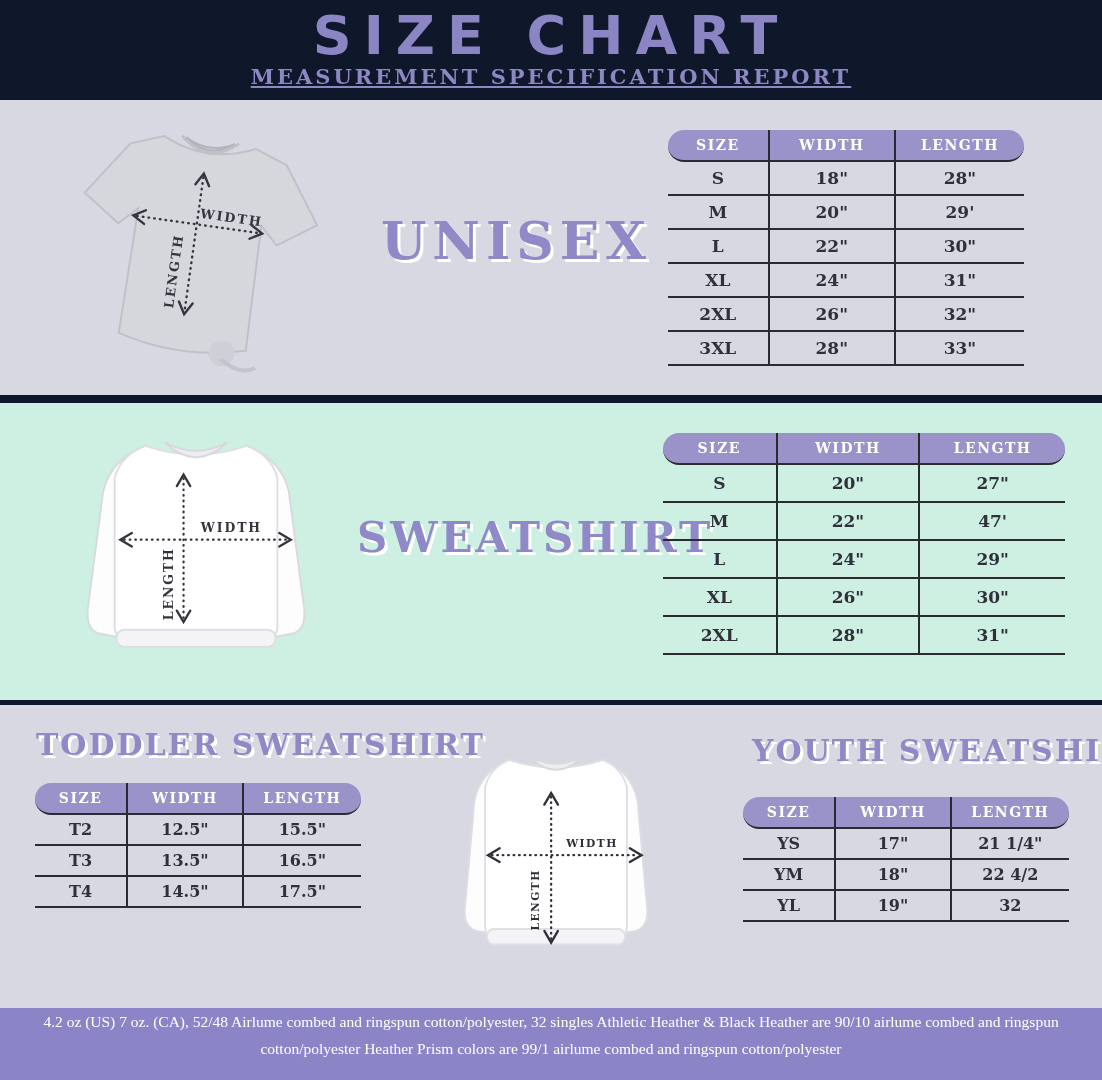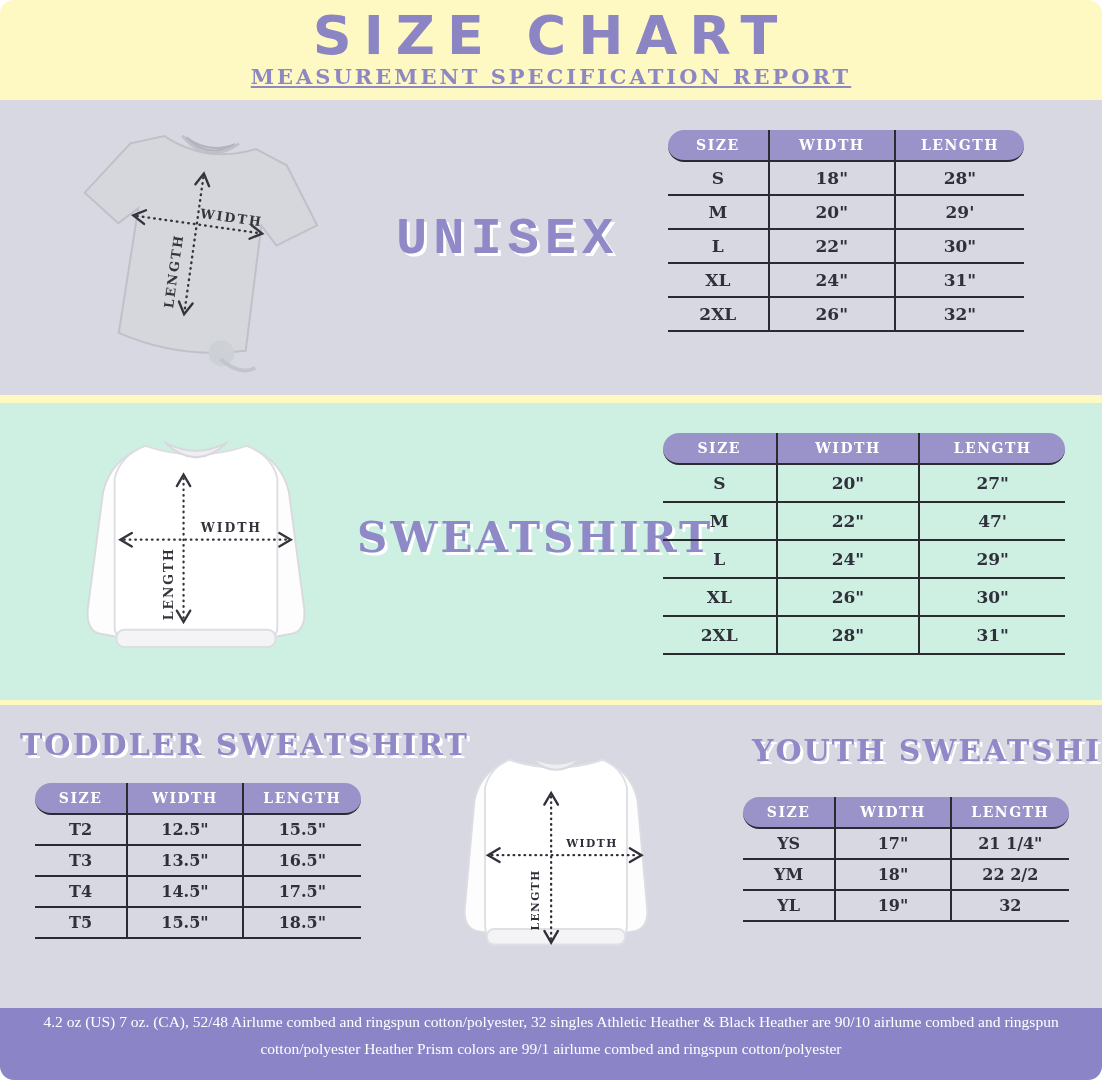--- a/index.html
+++ b/index.html
@@ -1,39 +1,39 @@
 <!DOCTYPE html>
 <html><head>
 <meta charset="utf-8">
 <style>
   html,body{margin:0;padding:0;background:#ffffff;}
-  .page{position:relative;width:1102px;height:1080px;background:#fef9c3;overflow:hidden;
-        font-family:"DejaVu Serif", serif;border-radius:14px;}
+  .page{position:relative;width:1102px;height:1080px;background:#0f172a;overflow:hidden;
+        font-family:"DejaVu Serif", serif;}
   
   .title{position:absolute;top:4px;left:0;width:100%;text-align:center;
          font-family:"DejaVu Sans", sans-serif;font-weight:bold;font-size:54px;
          letter-spacing:12px;color:#8b85c4;margin:0;}
   .subtitle{position:absolute;top:64px;left:0;width:100%;text-align:center;
             font-family:"DejaVu Serif", serif;font-weight:bold;font-size:21px;
             letter-spacing:3px;color:#8d87c3;margin:0;text-decoration:underline;}
   
   .band{position:absolute;left:0;width:1102px;}
   .band-unisex{top:100px;height:295px;background:#d8d8e3;}
   .band-sweatshirt{top:403px;height:297px;background:#cdf0e2;}
   .band-kids{top:705px;height:303px;background:#d8d8e3;}
   .footer{position:absolute;top:1008px;left:0;width:1102px;height:72px;background:#8b85c7;
           display:flex;align-items:flex-start;justify-content:center;}
   .footer p{margin:0;width:1040px;text-align:center;color:#ffffff;
             font-family:"Liberation Serif", serif;font-size:15.5px;line-height:1.75;}
   
   .section-heading{position:absolute;margin:0;color:#8f89c8;font-family:"DejaVu Serif", serif;
                    font-weight:bold;text-shadow:3px 3px 0 #ffffff;white-space:nowrap;}
-  .heading-unisex{top:110px;left:396px;font-size:52px;letter-spacing:6px;font-family:Liberation Mono, monospace;}
+  .heading-unisex{top:110px;left:381px;font-size:52px;letter-spacing:6px;}
   .heading-sweatshirt{top:110px;left:357px;font-size:42px;letter-spacing:3px;}
-  .heading-toddler{top:22px;left:20px;font-size:30px;letter-spacing:2px;}
+  .heading-toddler{top:22px;left:36px;font-size:30px;letter-spacing:2px;}
   .heading-youth{top:28px;left:752px;font-size:30px;letter-spacing:2px;}
   
   .garment{position:absolute;}
   .garment-tshirt{top:8px;left:28px;width:334px;height:286px;}
   .garment-sweatshirt{top:12px;left:38px;width:316px;height:282px;}
   .garment-kid{top:14px;left:420px;width:272px;height:282px;}
   
   .size-table{position:absolute;border-collapse:separate;border-spacing:0;table-layout:fixed;}
   .table-unisex{top:30px;left:668px;width:356px;}
   .table-sweatshirt{top:30px;left:663px;width:402px;}
@@ -113,20 +113,25 @@
           <tr>
             <td>XL</td>
             <td>24"</td>
             <td>31"</td>
           </tr>
           <tr>
             <td>2XL</td>
             <td>26"</td>
             <td>32"</td>
           </tr>
+          <tr>
+            <td>3XL</td>
+            <td>28"</td>
+            <td>33"</td>
+          </tr>
         </tbody>
       </table>
   </section>
 
   <section class="band band-sweatshirt">
     <div class="garment garment-sweatshirt">
       <svg viewBox="0 0 330 290" width="316" height="282">
         <path d="M112,30 Q76,44 68,78 L52,200 Q50,222 64,226 L86,230 Q97,231 99,214 L106,96 Z" fill="#fdfdfe" stroke="#d9dade" stroke-width="2"></path>
         <path d="M218,30 Q254,44 262,78 L278,200 Q280,222 266,226 L244,230 Q233,231 231,214 L224,96 Z" fill="#fdfdfe" stroke="#d9dade" stroke-width="2"></path>
         <path d="M112,30 Q165,48 218,30 Q244,40 250,64 L250,218 Q250,232 236,234 L94,234 Q80,232 80,218 L80,64 Q86,40 112,30 Z" fill="#ffffff" stroke="#dddee3" stroke-width="2"></path>
@@ -204,25 +209,20 @@
           <tr>
             <td>T3</td>
             <td>13.5"</td>
             <td>16.5"</td>
           </tr>
           <tr>
             <td>T4</td>
             <td>14.5"</td>
             <td>17.5"</td>
           </tr>
-          <tr>
-            <td>T5</td>
-            <td>15.5"</td>
-            <td>18.5"</td>
-          </tr>
         </tbody>
       </table>
 
     <div class="garment garment-kid">
       <svg viewBox="0 0 280 290" width="272" height="282">
         <path d="M92,42 Q62,54 56,84 L46,196 Q45,214 58,218 L76,221 Q86,222 88,206 L93,104 Z" fill="#fdfdfe" stroke="#dcdde2" stroke-width="2"></path>
         <path d="M188,42 Q218,54 224,84 L234,196 Q235,214 222,218 L204,221 Q194,222 192,206 L187,104 Z" fill="#fdfdfe" stroke="#dcdde2" stroke-width="2"></path>
         <path d="M92,42 Q140,58 188,42 Q208,50 213,70 L213,212 Q213,226 200,228 L80,228 Q67,226 67,212 L67,70 Q72,50 92,42 Z" fill="#ffffff" stroke="#dfe0e5" stroke-width="2"></path>
         <rect x="69" y="216" width="142" height="16" rx="7" fill="#f4f4f7" stroke="#dfe0e5" stroke-width="2"></rect>
         <path d="M112,38 Q140,54 168,38 Q140,66 112,38" fill="#eeeef2" stroke="#d8d9de" stroke-width="2"></path>
@@ -252,21 +252,21 @@
         </thead>
         <tbody>
           <tr>
             <td>YS</td>
             <td>17"</td>
             <td>21 1/4"</td>
           </tr>
           <tr>
             <td>YM</td>
             <td>18"</td>
-            <td>22 2/2</td>
+            <td>22 4/2</td>
           </tr>
           <tr>
             <td>YL</td>
             <td>19"</td>
             <td>32</td>
           </tr>
         </tbody>
       </table>
   </section>
 

